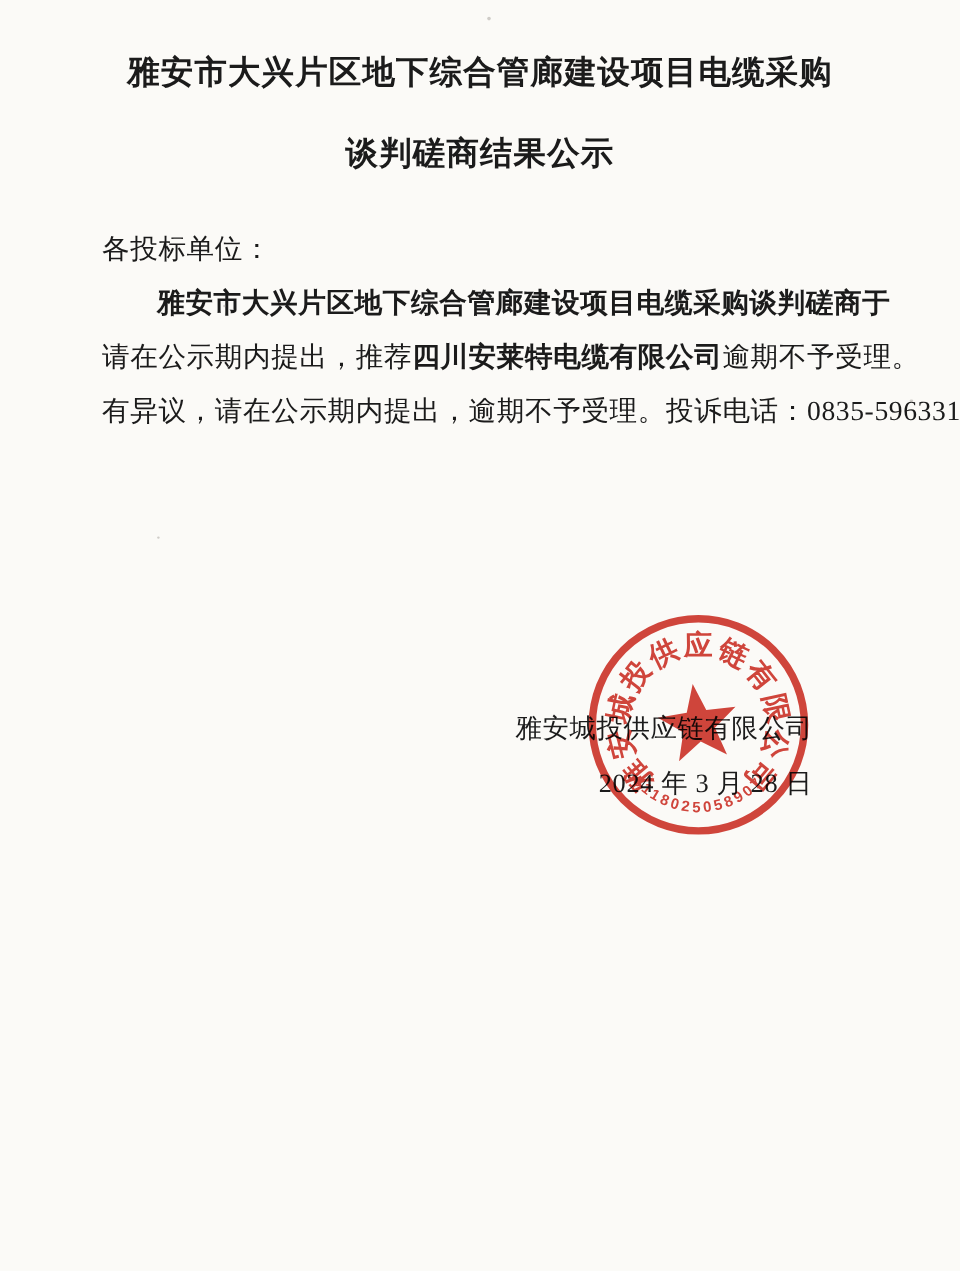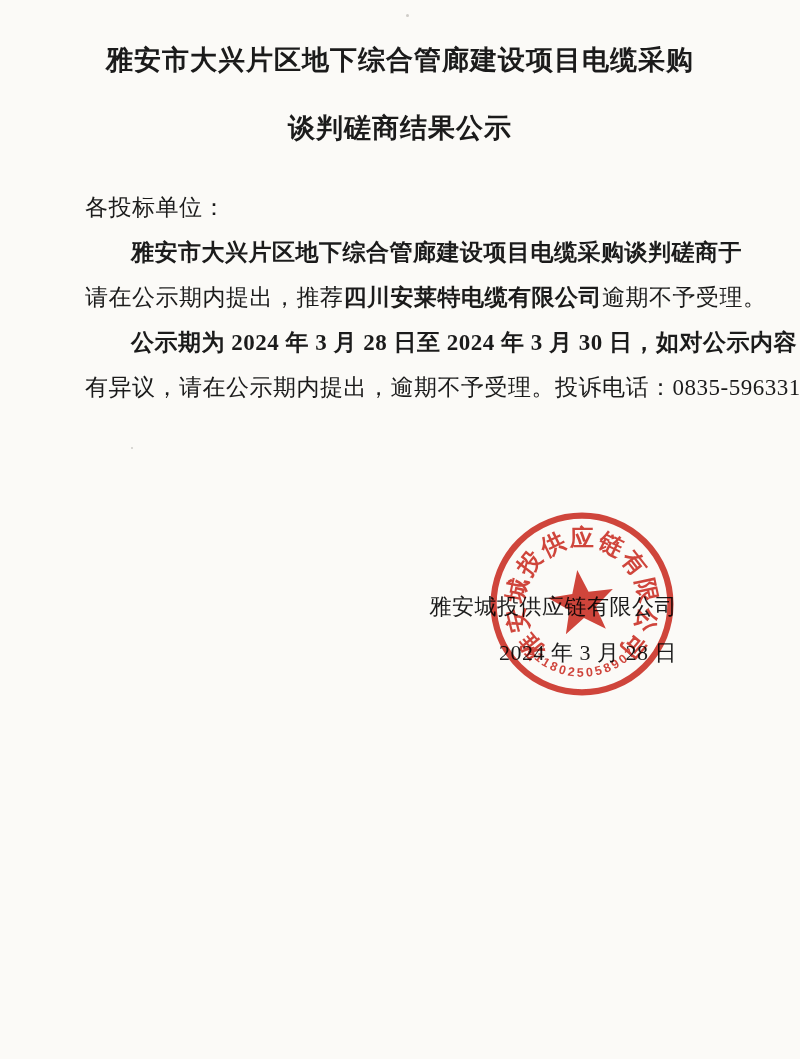--- a/index.html
+++ b/index.html
@@ -95,21 +95,20 @@
 
 <div class="title-block">
   <div class="title-line1">雅安市大兴片区地下综合管廊建设项目电缆采购</div>
   <div class="title-line2">谈判磋商结果公示</div>
 </div>
 
 <div class="body-text">
   <div class="line">各投标单位：</div>
   <div class="line indent">雅安市大兴片区地下综合管廊建设项目电缆采购谈判磋商于</div>
   <div class="line"><span>请在公示期内提出，推荐</span><span class="company-bold">四川安莱特电缆有限公司</span><span>逾期不予受理。</span></div>
-  <div class="line indent">公示期为 2024 年 3 月 28 日至 2024 年 3 月 30 日，如对公示内容</div>
   <div class="line">有异议，请在公示期内提出，逾期不予受理。投诉电话：0835-5963319。</div>
 </div>
 
 <div class="signature">
   <div>雅安城投供应链有限公司</div>
   <div>2024 年 3 月 28 日</div>
 </div>
 
 <div class="seal">
   <svg viewBox="0 0 200 200" xmlns="http://www.w3.org/2000/svg" style="color: rgb(207, 49, 40);">

